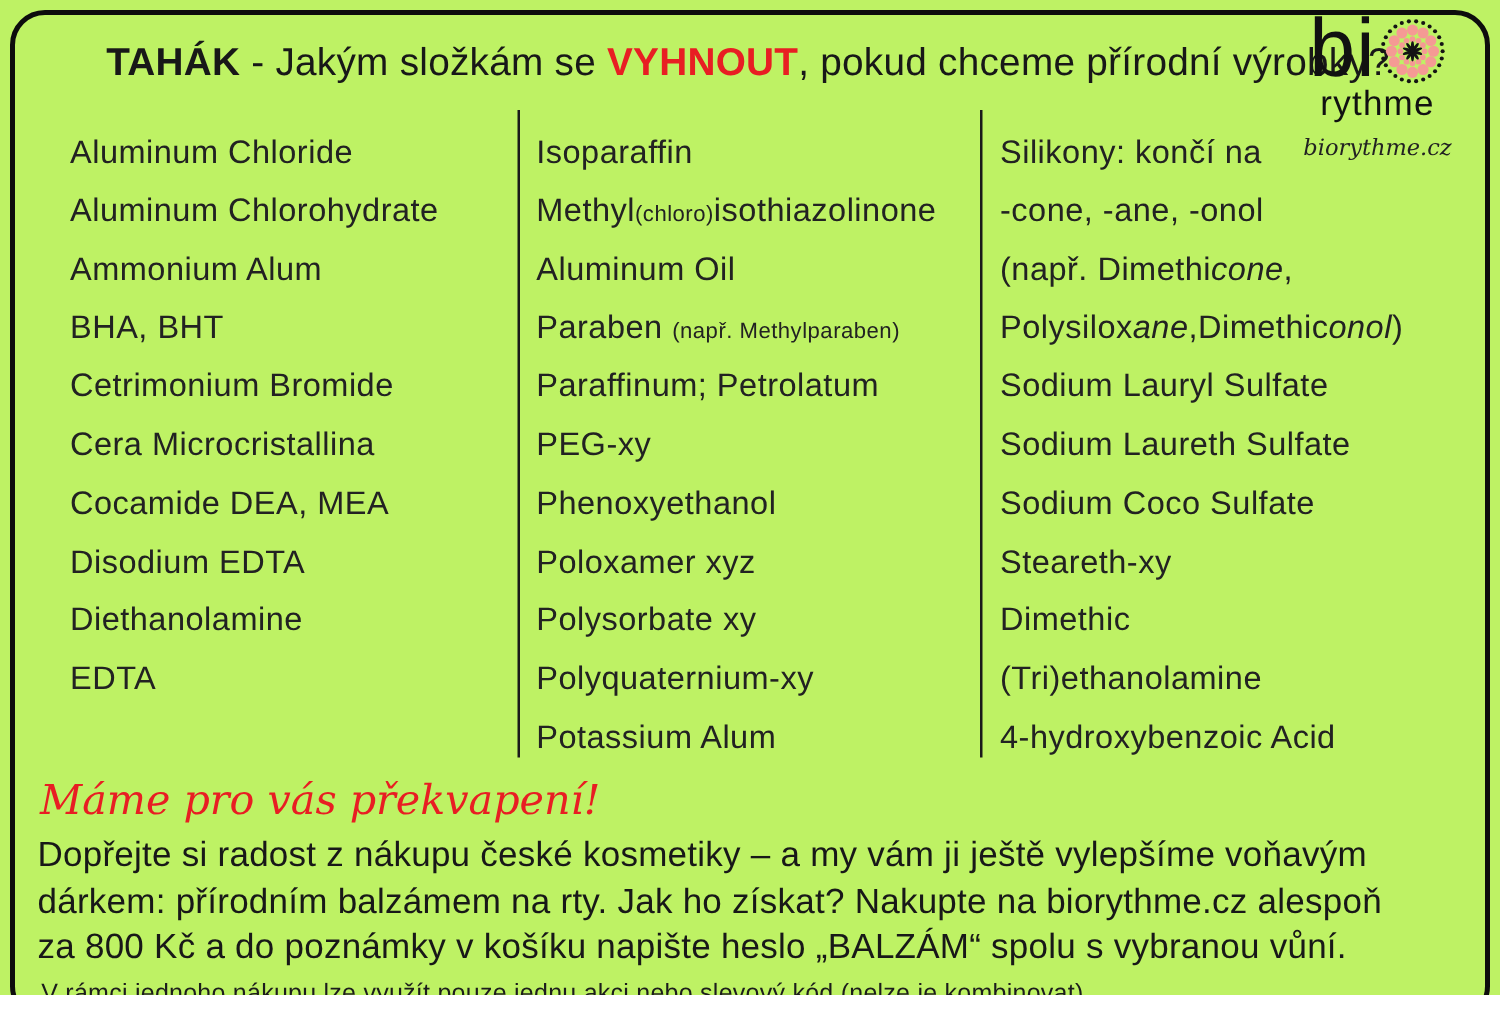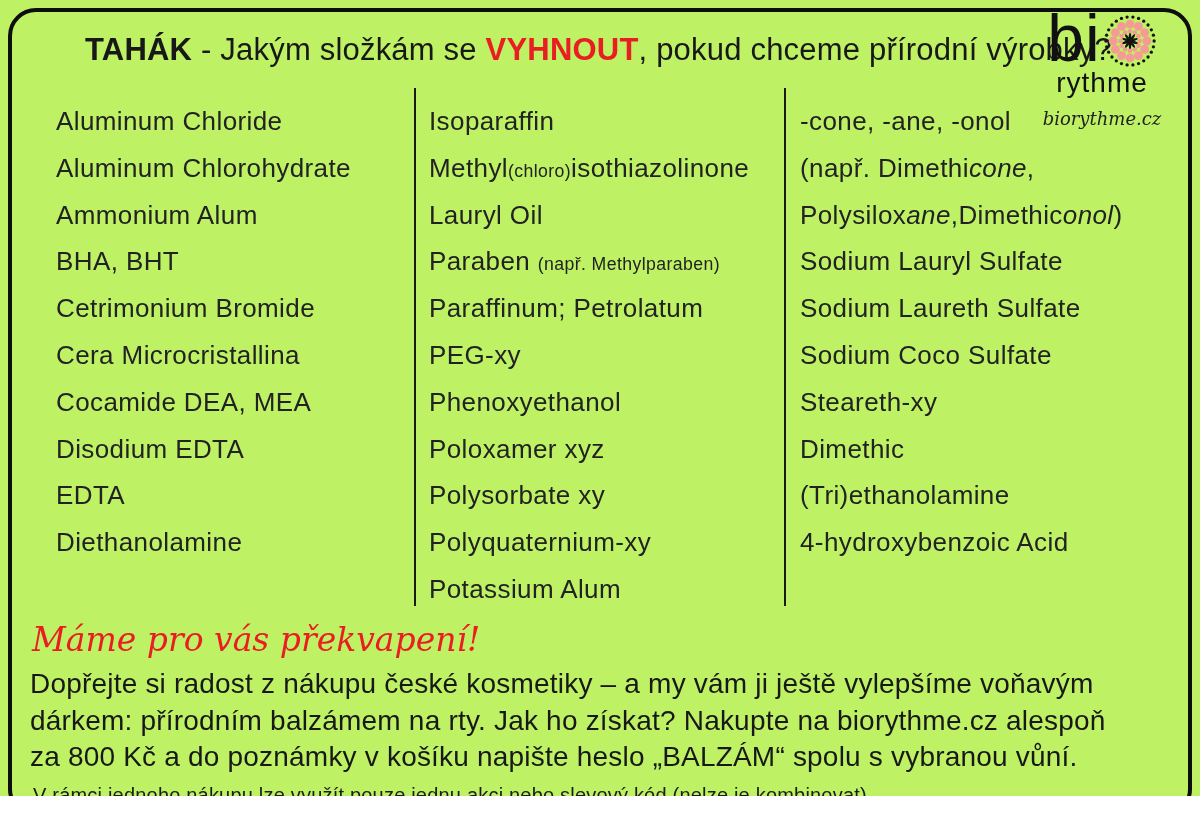--- a/index.html
+++ b/index.html
@@ -132,39 +132,40 @@
 
   <div class="col col1">
       <div class="item"><span>Aluminum Chloride</span></div>
       <div class="item"><span>Aluminum Chlorohydrate</span></div>
       <div class="item"><span>Ammonium Alum</span></div>
       <div class="item"><span>BHA, BHT</span></div>
       <div class="item"><span>Cetrimonium Bromide</span></div>
       <div class="item"><span>Cera Microcristallina</span></div>
       <div class="item"><span>Cocamide DEA, MEA</span></div>
       <div class="item"><span>Disodium EDTA</span></div>
+      <div class="item"><span>Diethanolamine</span></div>
       <div class="item"><span>EDTA</span></div>
-      <div class="item"><span>Diethanolamine</span></div>
     </div>
   <div class="vdivider vd1"></div>
   <div class="col col2">
       <div class="item"><span>Isoparaffin</span></div>
       <div class="item"><span>Methyl</span><span class="small">(chloro)</span><span>isothiazolinone</span></div>
-      <div class="item"><span>Lauryl Oil</span></div>
+      <div class="item"><span>Aluminum Oil</span></div>
       <div class="item"><span>Paraben </span><span class="small">(např. Methylparaben)</span></div>
       <div class="item"><span>Paraffinum; Petrolatum</span></div>
       <div class="item"><span>PEG-xy</span></div>
       <div class="item"><span>Phenoxyethanol</span></div>
       <div class="item"><span>Poloxamer xyz</span></div>
       <div class="item"><span>Polysorbate xy</span></div>
       <div class="item"><span>Polyquaternium-xy</span></div>
       <div class="item"><span>Potassium Alum</span></div>
     </div>
   <div class="vdivider vd2"></div>
   <div class="col col3">
+      <div class="item"><span>Silikony: končí na</span></div>
       <div class="item"><span>-cone, -ane, -onol</span></div>
       <div class="item"><span>(např. Dimethi</span><span class="italic">cone</span><span>,</span></div>
       <div class="item"><span>Polysilox</span><span class="italic">ane</span><span>,Dimethic</span><span class="italic">onol</span><span>)</span></div>
       <div class="item"><span>Sodium Lauryl Sulfate</span></div>
       <div class="item"><span>Sodium Laureth Sulfate</span></div>
       <div class="item"><span>Sodium Coco Sulfate</span></div>
       <div class="item"><span>Steareth-xy</span></div>
       <div class="item"><span>Dimethic</span></div>
       <div class="item"><span>(Tri)ethanolamine</span></div>
       <div class="item"><span>4-hydroxybenzoic Acid</span></div>

